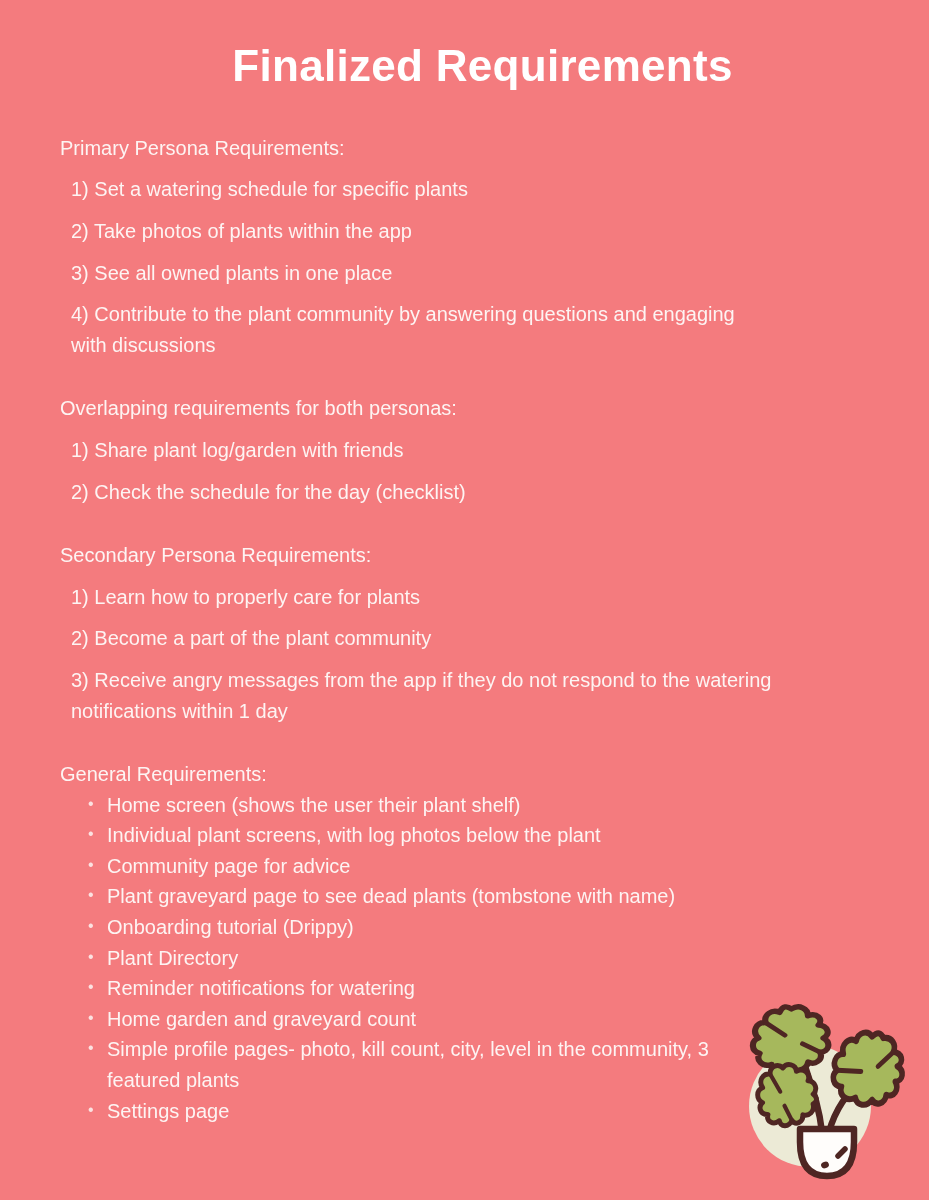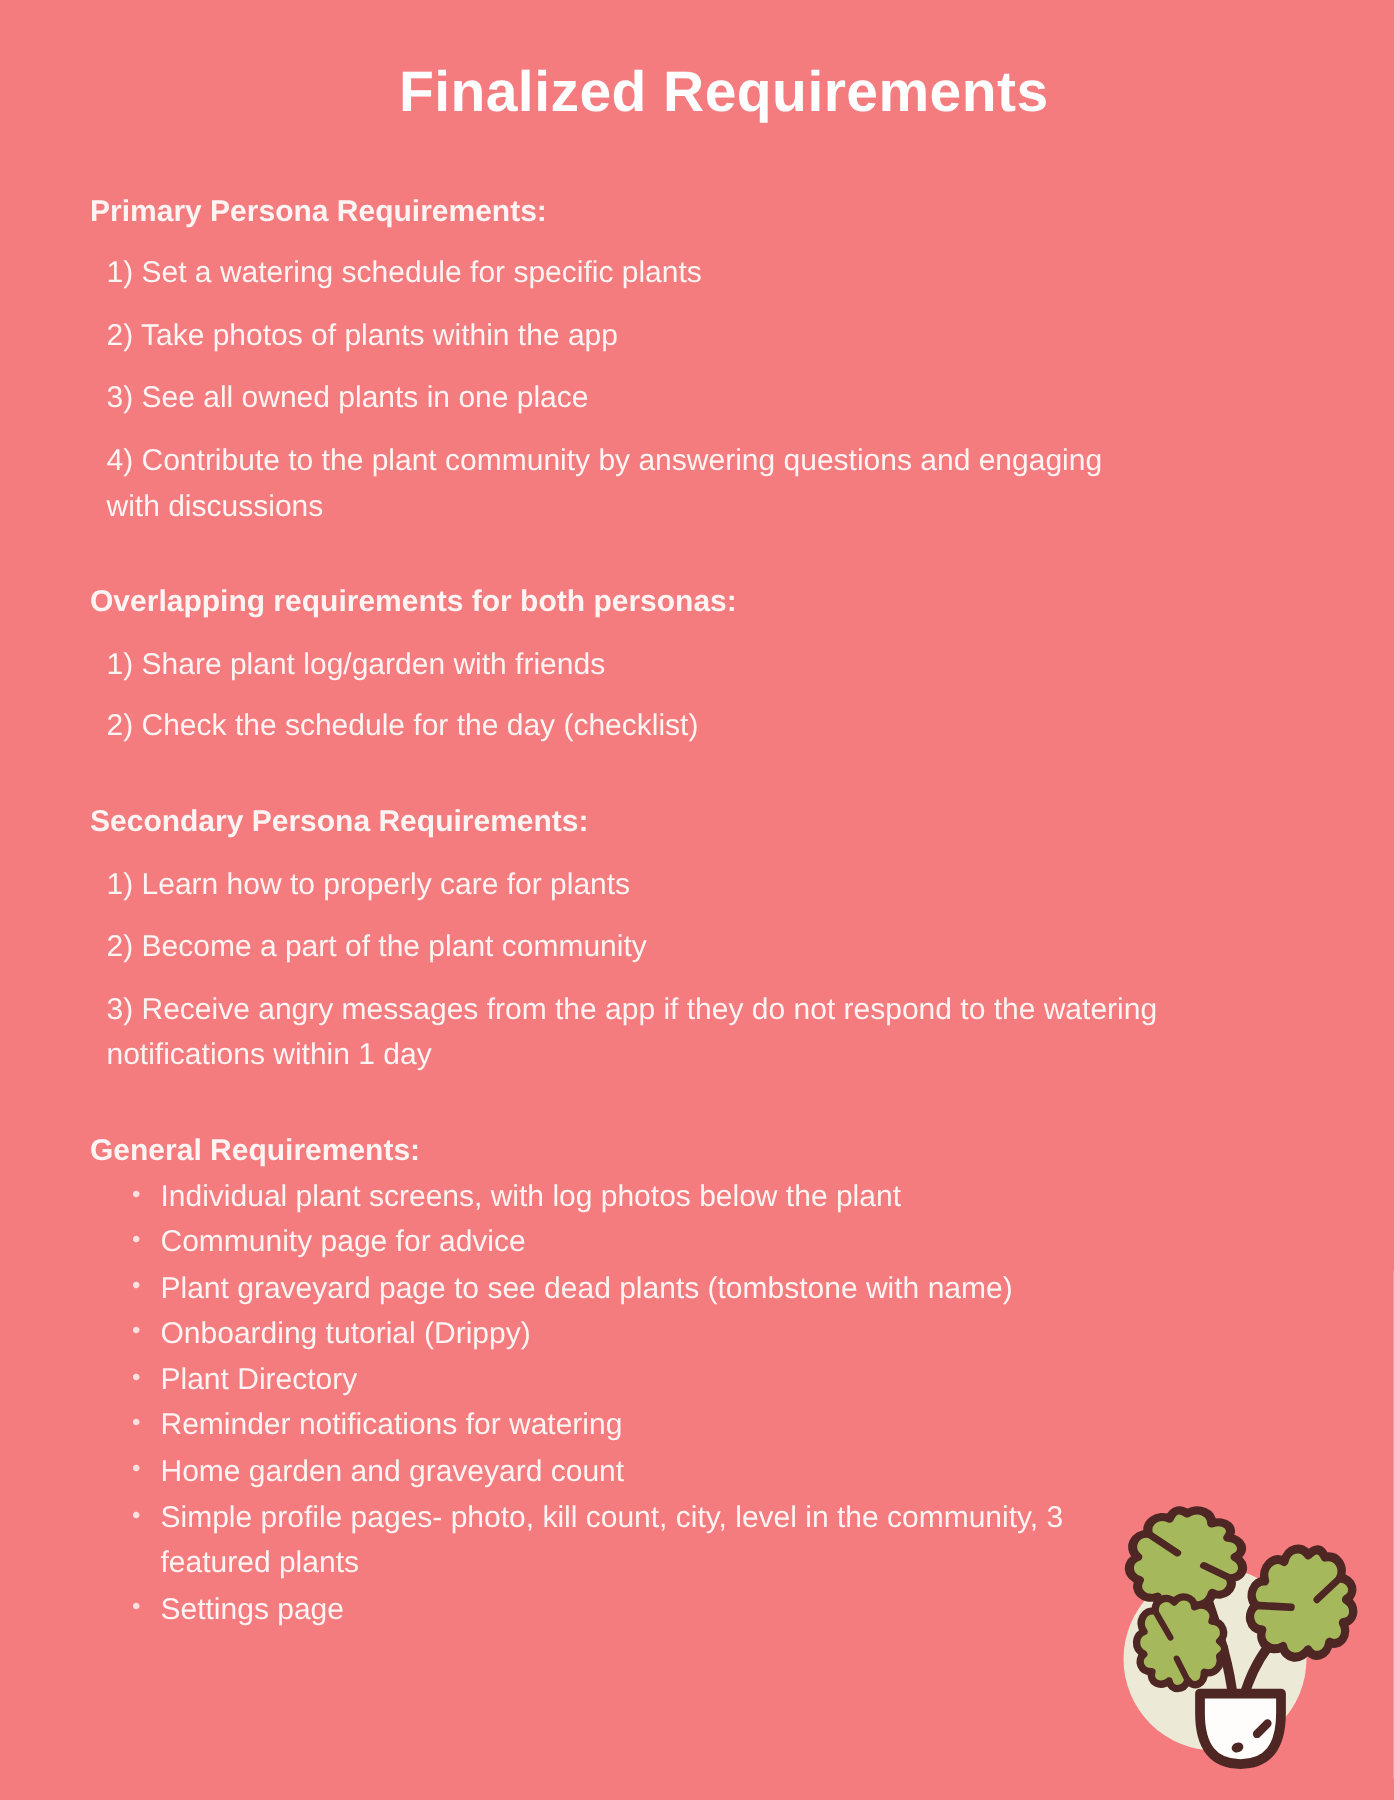--- a/index.html
+++ b/index.html
@@ -13,39 +13,39 @@
     position: relative;
     width: 929px;
     height: 1200px;
     background: #f47b7e;
     overflow: hidden;
   }
   .title {
     margin: 0;
     padding-top: 40px;
     text-align: center;
-    font-size: 38px;
+    font-size: 44px;
     line-height: 1.2;
     font-weight: 700;
     color: #ffffff;
     letter-spacing: 0.3px;
     padding-left: 36px;
   }
   .content {
     margin: 40px 14px 0 60px;
     width: 855px;
     color: #fdf4f3;
     font-size: 20px;
     line-height: 30.6px;
     font-weight: 400;
   }
   .content section + section { margin-top: 33px; }
   .section-heading {
     margin: 0;
-    font-weight: 700;
+    font-weight: 400;
   }
   .req-line {
     margin: 11px;
     white-space: pre-line;
   }
   ul.bullets {
     list-style: none;
     margin: 0;
     padding: 0;
   }
@@ -131,20 +131,21 @@
       <p class="section-heading">Secondary Persona Requirements:</p>
       <p class="req-line">1) Learn how to properly care for plants</p>
       <p class="req-line">2) Become a part of the plant community</p>
       <p class="req-line">3) Receive angry messages from the app if they do not respond to the watering
 notifications within 1 day</p>
     </section>
 
     <section>
       <p class="section-heading">General Requirements:</p>
       <ul class="bullets">
+        <li>Home screen (shows the user their plant shelf)</li>
         <li>Individual plant screens, with log photos below the plant</li>
         <li>Community page for advice</li>
         <li>Plant graveyard page to see dead plants (tombstone with name)</li>
         <li>Onboarding tutorial (Drippy)</li>
         <li>Plant Directory</li>
         <li>Reminder notifications for watering</li>
         <li>Home garden and graveyard count</li>
         <li>Simple profile pages- photo, kill count, city, level in the community, 3
 featured plants</li>
         <li>Settings page</li>

